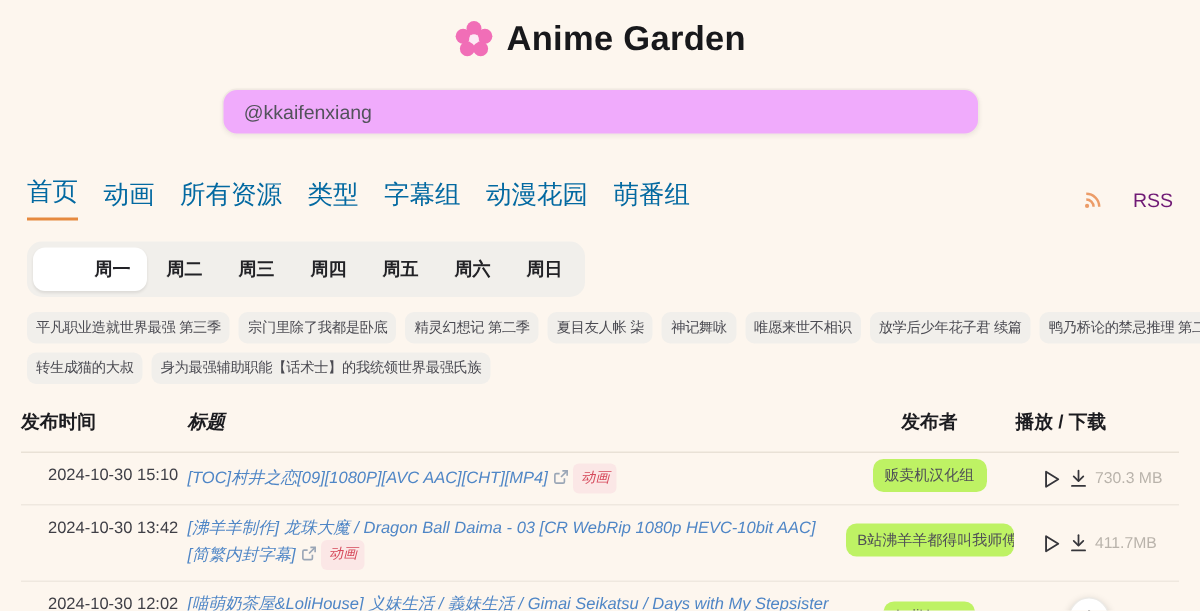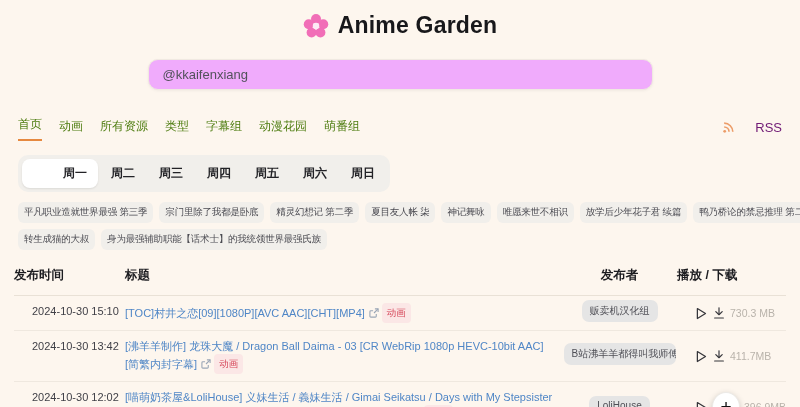--- a/index.html
+++ b/index.html
@@ -16,21 +16,21 @@
   .site-title { font-size:23px; font-weight:800; color:#18181b; letter-spacing:.2px; }
   
   .search-wrap { display:flex; justify-content:center; margin-top:20px; }
   .search-input {
     width:505px; height:31px; background:#f0abfc; border:1px solid #f0e9e1; border-radius:10px;
     box-shadow:0 1px 3px rgba(0,0,0,.05); padding:0 14px; font-size:13px; color:#52525b;
     font-family:"Liberation Sans","DejaVu Sans",sans-serif; outline:none;
   }
   
   .nav { display:flex; align-items:flex-end; gap:17px; padding:0 18px; margin-top:26px; }
-  .nav-item { font-size:12px; color:#4d7c0f; cursor:pointer; padding-bottom:6px; }
+  .nav-item { font-size:17px; color:#0369a1; cursor:pointer; padding-bottom:6px; }
   .nav-item.active { border-bottom:2px solid #e6893f; }
   .rss { margin-left:auto; display:flex; align-items:center; gap:20px; color:#701a75; font-size:13px; padding-bottom:6px; }
   
   .weekday-tabs {
     display:inline-flex; gap:2px; margin:14px 0 0 18px; background:#f1efeb;
     border-radius:10px; padding:4px;
   }
   .weekday-tab { font-size:12px; font-weight:700; color:#222226; padding:6px 11px; border-radius:8px; cursor:pointer; }
   .weekday-tab.active { background:#fff; box-shadow:0 1px 2px rgba(0,0,0,.09);padding-left:41px; }
   
@@ -39,34 +39,34 @@
   .tag {
     background:#f1efeb; color:#4b4b52; font-size:9.5px; letter-spacing:-.2px;
     padding:4px 6px; border-radius:6px; white-space:nowrap; cursor:pointer;
   }
   
   .table { margin-top:8px; padding:0 14px; }
   .trow { display:grid; grid-template-columns:111px 1fr 115px 109px; align-items:center; }
   .thead { border-bottom:1px solid #e9e1d6; }
   .thead > div { font-size:12.5px; font-weight:700; color:#1c1c20; padding:9px 0 11px; }
   .c-time { padding-left:18px; }
-  .c-title { padding-right:8px; }
+  .c-title { padding-right:8px;font-style:italic; }
   .c-pub { text-align:center; }
   .c-act { padding-left:16px; }
   .row { border-bottom:1px solid #efe8df; min-height:29px; }
   .row .c-time { font-size:11px; color:#3f3f46; padding-top:8px; padding-bottom:8px; align-self:start; line-height:15px; }
   .title-cell { font-size:11px; line-height:16px; padding-top:7px; padding-bottom:7px; }
   .title-link { color:#4f86c6; text-decoration:none; cursor:pointer; }
   .ext-icon { display:inline-block; vertical-align:-1px; margin:0 3px 0 4px; }
   .cat-badge {
     display:inline-block; background:#fbe7e6; color:#d6495b; font-size:9.5px;
     padding:2px 5px; border-radius:4px; vertical-align:1px;
   }
   .pub-badge {
-    display:inline-block; background:#e5e5e5; color:#4f4f56; font-size:10px;
+    display:inline-block; background:#bef264; color:#4f4f56; font-size:10px;
     padding:4px 8px; border-radius:7px; white-space:nowrap; max-width:112px; overflow:hidden;text-align:center;
   }
   .actions { display:flex; align-items:center; gap:4px; }
   .icon-btn { display:flex; cursor:pointer; }
   .size { font-size:10.5px; color:#b9b3ab; white-space:nowrap; }
   .plus-circle {
     width:30px; height:30px; border-radius:50%; background:#fff; border:1px solid #eceae6;
     box-shadow:0 2px 6px rgba(0,0,0,.2); display:flex; align-items:center; justify-content:center;
     font-size:19px; font-weight:400; color:#111; cursor:pointer; margin:2px 0;
   }

